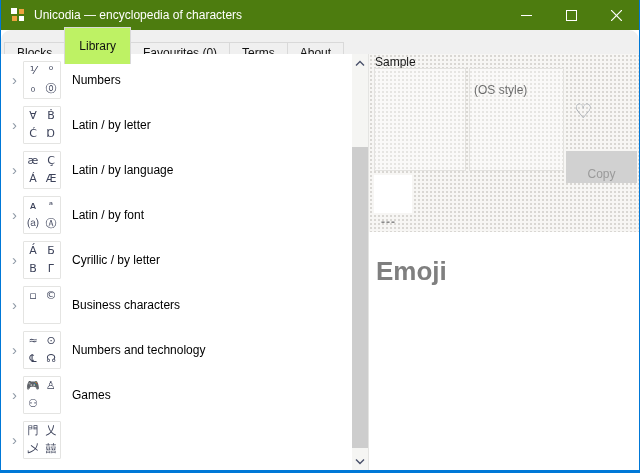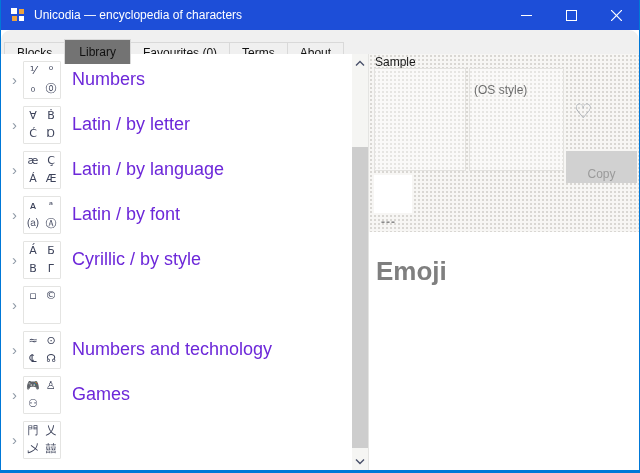--- a/index.html
+++ b/index.html
@@ -3,41 +3,41 @@
 <meta charset="utf-8">
 <style>
   html,body{margin:0;padding:0;background:#ffffff;}
   *{box-sizing:border-box;}
   #window{
     position:relative;width:640px;height:473px;overflow:hidden;
     font-family:"Liberation Sans",sans-serif;background:#ffffff;
     border-left:1px solid #0078d7;border-right:1px solid #0078d7;border-bottom:3px solid #0078d7;
   }
   
-  .titlebar{position:absolute;top:0;left:0;right:0;height:30px;background:#1d4ed8;
+  .titlebar{position:absolute;top:0;left:0;right:0;height:30px;background:#4d7c0f;
     display:flex;align-items:center;padding-left:9px;color:#fff;}
   .app-icon{width:16px;height:16px;margin-right:8px;display:inline-block;}
   .wtitle{font-size:12px;color:#ffffff;white-space:nowrap;}
   .winbtns{margin-left:auto;display:flex;height:30px;}
   .winbtn{width:45px;height:30px;display:flex;align-items:center;justify-content:center;cursor:default;}
   
   .tabbar{position:absolute;top:30px;left:0;right:0;height:34px;background:#f0f0f0;
     border-bottom:1px solid #d9d9d9;display:flex;align-items:flex-end;padding-left:3px;border-radius:10px;}
   .tab{font-size:12px;color:#111;background:#f0f0f0;border:1px solid #d9d9d9;border-bottom:none;
     padding:3px 12px;margin-right:-1px;position:relative;white-space:nowrap;}
-  .tab.active{background:#737373;padding:5px 14px;margin-bottom:-1px;z-index:2;}
+  .tab.active{background:#bef264;padding:11px 14px;margin-bottom:-1px;z-index:2;}
   
   .tree{position:absolute;left:0;top:54px;width:351px;height:416px;background:#fff;overflow:hidden;padding-top:3px;}
   .tree-row{height:45px;display:flex;align-items:center;padding-left:5px;}
   .chev{width:17px;text-align:center;color:#8e99a6;font-size:15px;line-height:1;flex:none;}
   .tile{width:38px;height:38px;border:1px solid #e4e4e2;border-radius:1px;background:#fff;flex:none;
     display:grid;grid-template-columns:1fr 1fr;grid-template-rows:1fr 1fr;margin-right:11px;
     font-family:"DejaVu Sans",sans-serif;color:#3c425a;}
   .tile span{display:flex;align-items:center;justify-content:center;font-size:11px;line-height:1;overflow:hidden;}
-  .rowlabel{font-size:18px;color:#6d28d9;white-space:nowrap;}
+  .rowlabel{font-size:12px;color:#000000;white-space:nowrap;}
   
   .vscroll{position:absolute;left:351px;top:54px;width:16px;height:416px;background:#f5f5f3;}
   .sarrow{position:absolute;left:0;width:16px;height:16px;display:flex;align-items:center;justify-content:center;}
   .sarrow.up{top:1px;} .sarrow.down{bottom:1px;}
   .sthumb{position:absolute;left:0;top:93px;width:16px;height:301px;background:#cdcdcd;}
   
   .detail{position:absolute;left:367px;top:54px;width:271px;height:416px;background:#ffffff;border-left:1px solid #e4e4e2;}
   .dotted{position:absolute;top:0;left:0;right:0;height:178px;background-color:#f7f6f4;
     background-image:radial-gradient(#d9d7d3 0.9px,transparent 1.1px);background-size:4px 4px;}
   .lbl{position:absolute;top:1px;font-size:12px;color:#191919;white-space:nowrap;}
@@ -138,30 +138,31 @@
     <span class="rowlabel">Latin / by font</span>
   </div>
       <div class="tree-row">
     <span class="chev">›</span>
     <span class="tile">
           <span>А́</span>
           <span>Б</span>
           <span>В</span>
           <span>Г</span>
         </span>
-    <span class="rowlabel">Cyrillic / by style</span>
+    <span class="rowlabel">Cyrillic / by letter</span>
   </div>
       <div class="tree-row">
     <span class="chev">›</span>
     <span class="tile">
           <span>▫</span>
           <span>©</span>
           <span></span>
           <span></span>
         </span>
+    <span class="rowlabel">Business characters</span>
   </div>
       <div class="tree-row">
     <span class="chev">›</span>
     <span class="tile">
           <span>≈</span>
           <span>⊙</span>
           <span>℄</span>
           <span>☊</span>
         </span>
     <span class="rowlabel">Numbers and technology</span>

